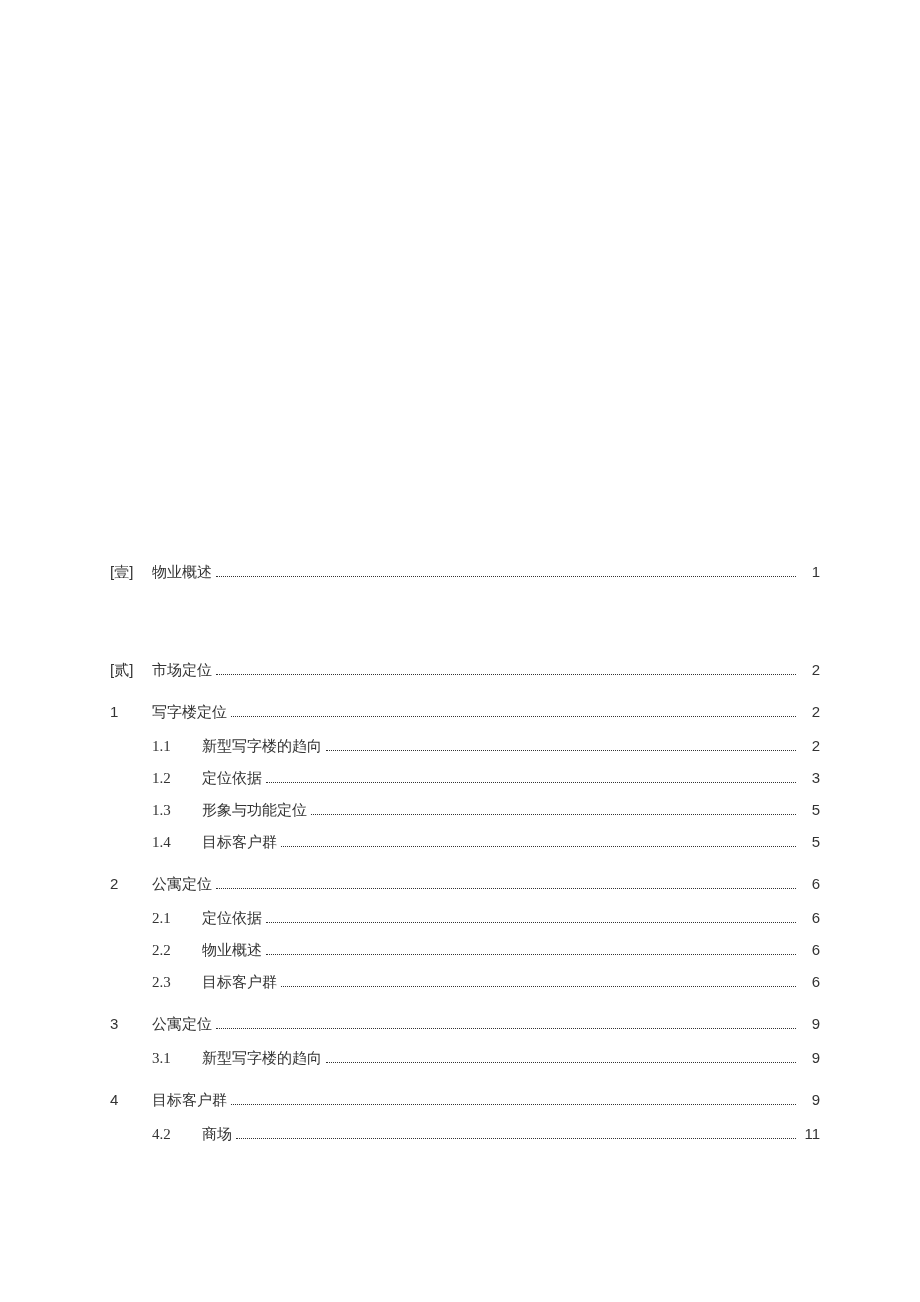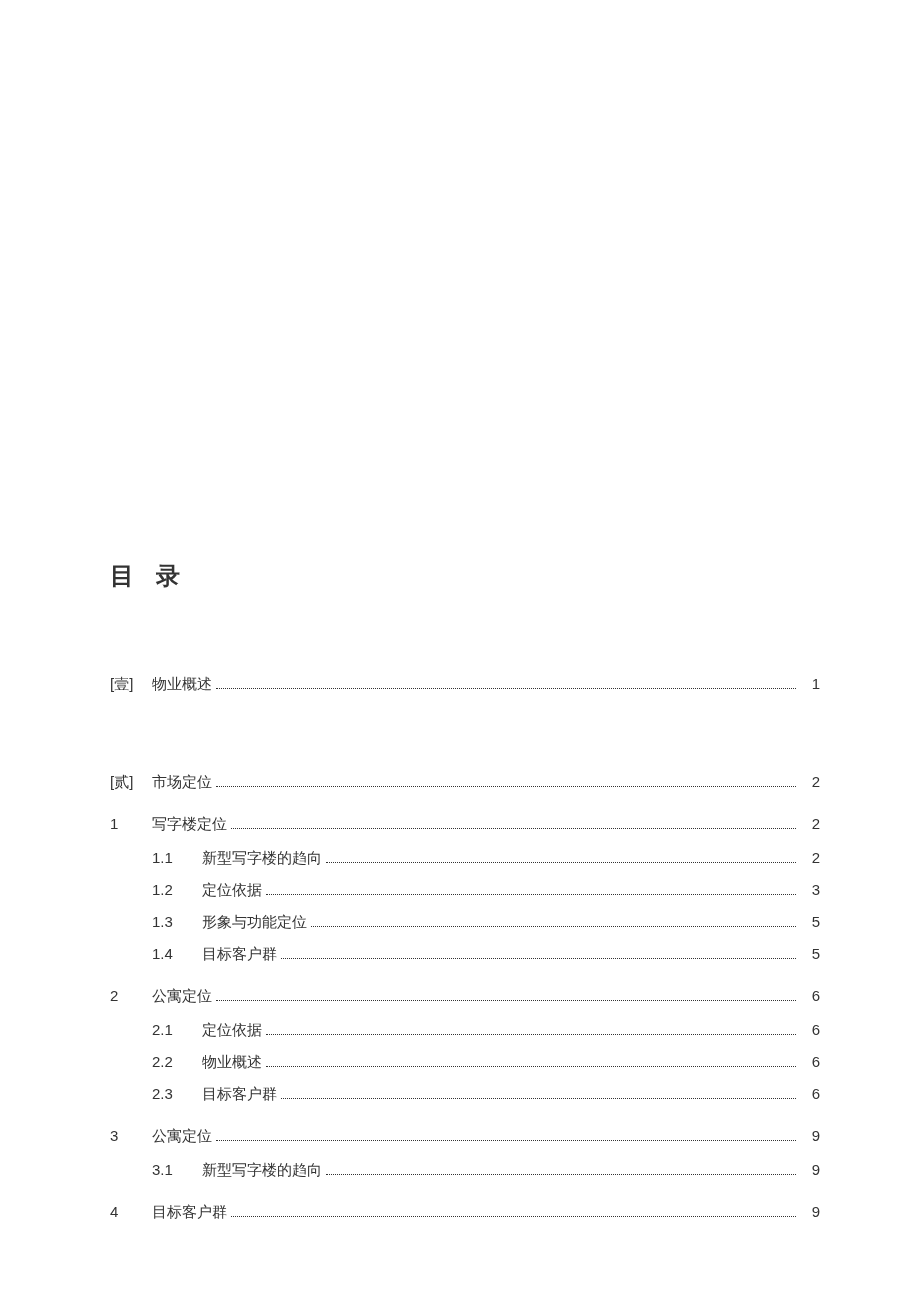--- a/index.html
+++ b/index.html
@@ -48,21 +48,21 @@
       margin-bottom: 8px;
     }
     .col-marker {
       width: 42px;
       flex-shrink: 0;
       font-family: Arial, "SimSun", sans-serif;
     }
     .col-sub {
       width: 50px;
       flex-shrink: 0;
-      font-family: Liberation Sans, sans-serif;
+      font-family: Liberation Serif, serif;
     }
     .col-label {
       flex-shrink: 0;
       white-space: nowrap;
       text-align: center;
     }
     .dots {
       flex: 1;
       border-bottom: 1.5px dotted #333333;
       margin: 0 4px 4px 4px;
@@ -78,21 +78,20 @@
       margin-left: 42px;
     }
     .section-gap {
       height: 32px;
     }
   </style>
 </head>
 <body>
 
 <div class="page">
-  <h1 class="title">目 录</h1>
   <div class="toc" id="toc-container">
       <div class="toc-entry level-0">
         <span class="col-marker">[壹]</span>
         <span class="col-label">物业概述</span>
         <span class="dots"></span>
         <span class="col-page">1</span>
       </div>
       <div class="section-gap"></div>
       <div class="toc-entry level-0">
         <span class="col-marker">[贰]</span>
@@ -165,15 +164,21 @@
         <span class="col-label">新型写字楼的趋向</span>
         <span class="dots"></span>
         <span class="col-page">9</span>
       </div>
       <div class="toc-entry level-1">
         <span class="col-marker">4</span>
         <span class="col-label">目标客户群</span>
         <span class="dots"></span>
         <span class="col-page">9</span>
       </div>
+      <div class="toc-entry level-2 indent-2">
+        <span class="col-sub">4.2</span>
+        <span class="col-label">商场</span>
+        <span class="dots"></span>
+        <span class="col-page">11</span>
+      </div>
       <div class="section-gap"></div>
     </div>
 </div>
 
 </body></html>

